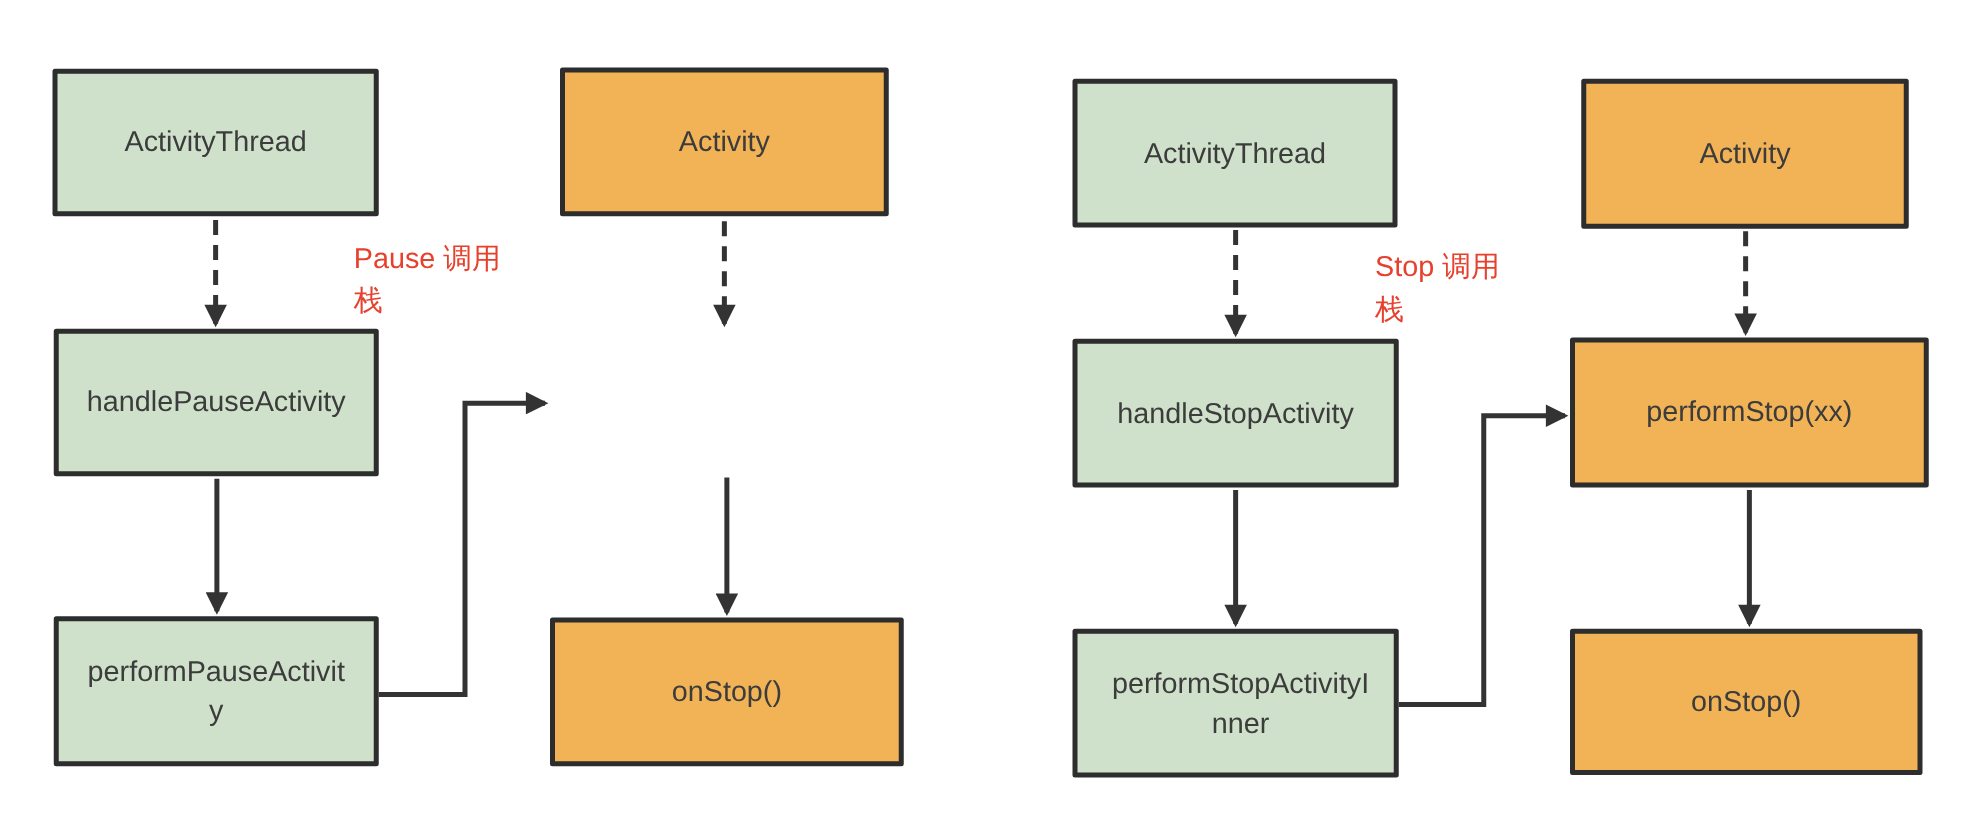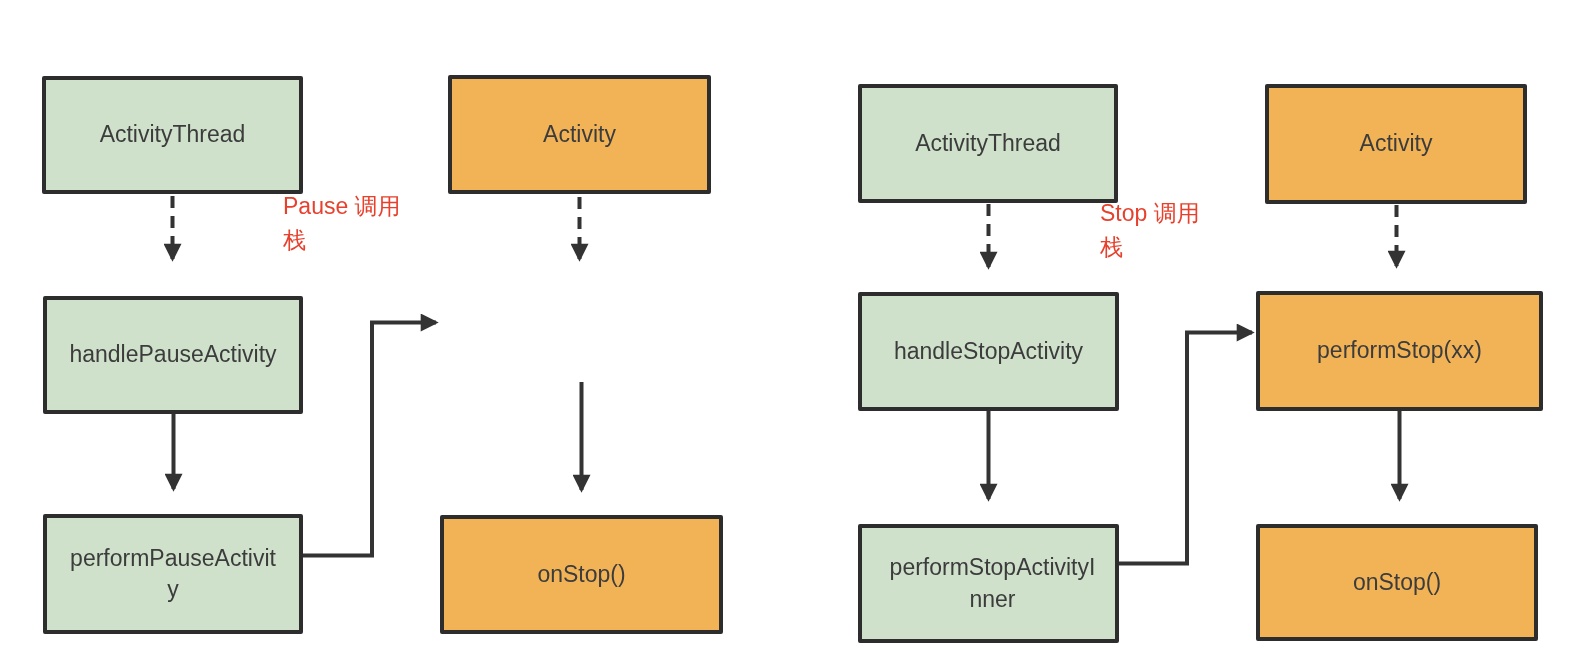--- a/index.html
+++ b/index.html
@@ -29,21 +29,20 @@
     border-radius: 2px;
     display: flex;
     align-items: center;
     justify-content: center;
     text-align: center;
     padding: 4px 18px;
     font-size: 23px;
     line-height: 1.35;
     color: var(--node-text, #3c3c3c);
     word-break: break-all;
-    margin-top: 21px;
   }
   .node.green  { background: var(--green-fill, #cfe1cb); }
   .node.orange { background: var(--orange-fill, #f2b357); }
   .stack-label {
     position: absolute;
     width: 160px;
     color: var(--label-red, #e7402d);
     font-size: 23px;
     line-height: 34px;
     white-space: pre-line;
@@ -74,21 +73,21 @@
     <path d="M1119,563.5 L1187,563.5 L1187,332.5 L1252,332.5" marker-end="url(#arrowhead)"></path>
   </svg>
 
   <div class="node green" style="left:42px; top:55px; width:261px; height:118px;">ActivityThread</div>
 
   <div class="node orange" style="left:448px; top:54px; width:263px; height:119px;">Activity</div>
 
   <div class="stack-label" style="left:283px; top:189px;">Pause 调用
 栈</div>
 
-  <div class="node green" style="left:43px; top:275px; width:260px; height:118px;">handlePauseActivity</div>
+  <div class="node green" style="left:43px; top:263px; width:260px; height:118px;">handlePauseActivity</div>
 
 
   <div class="node green" style="left:43px; top:493px; width:260px; height:120px;">performPauseActivity</div>
 
   <div class="node orange" style="left:440px; top:494px; width:283px; height:119px;">onStop()</div>
 
   <div class="node green" style="left:858px; top:63px; width:260px; height:119px;">ActivityThread</div>
 
   <div class="node orange" style="left:1265px; top:63px; width:262px; height:120px;">Activity</div>
 

